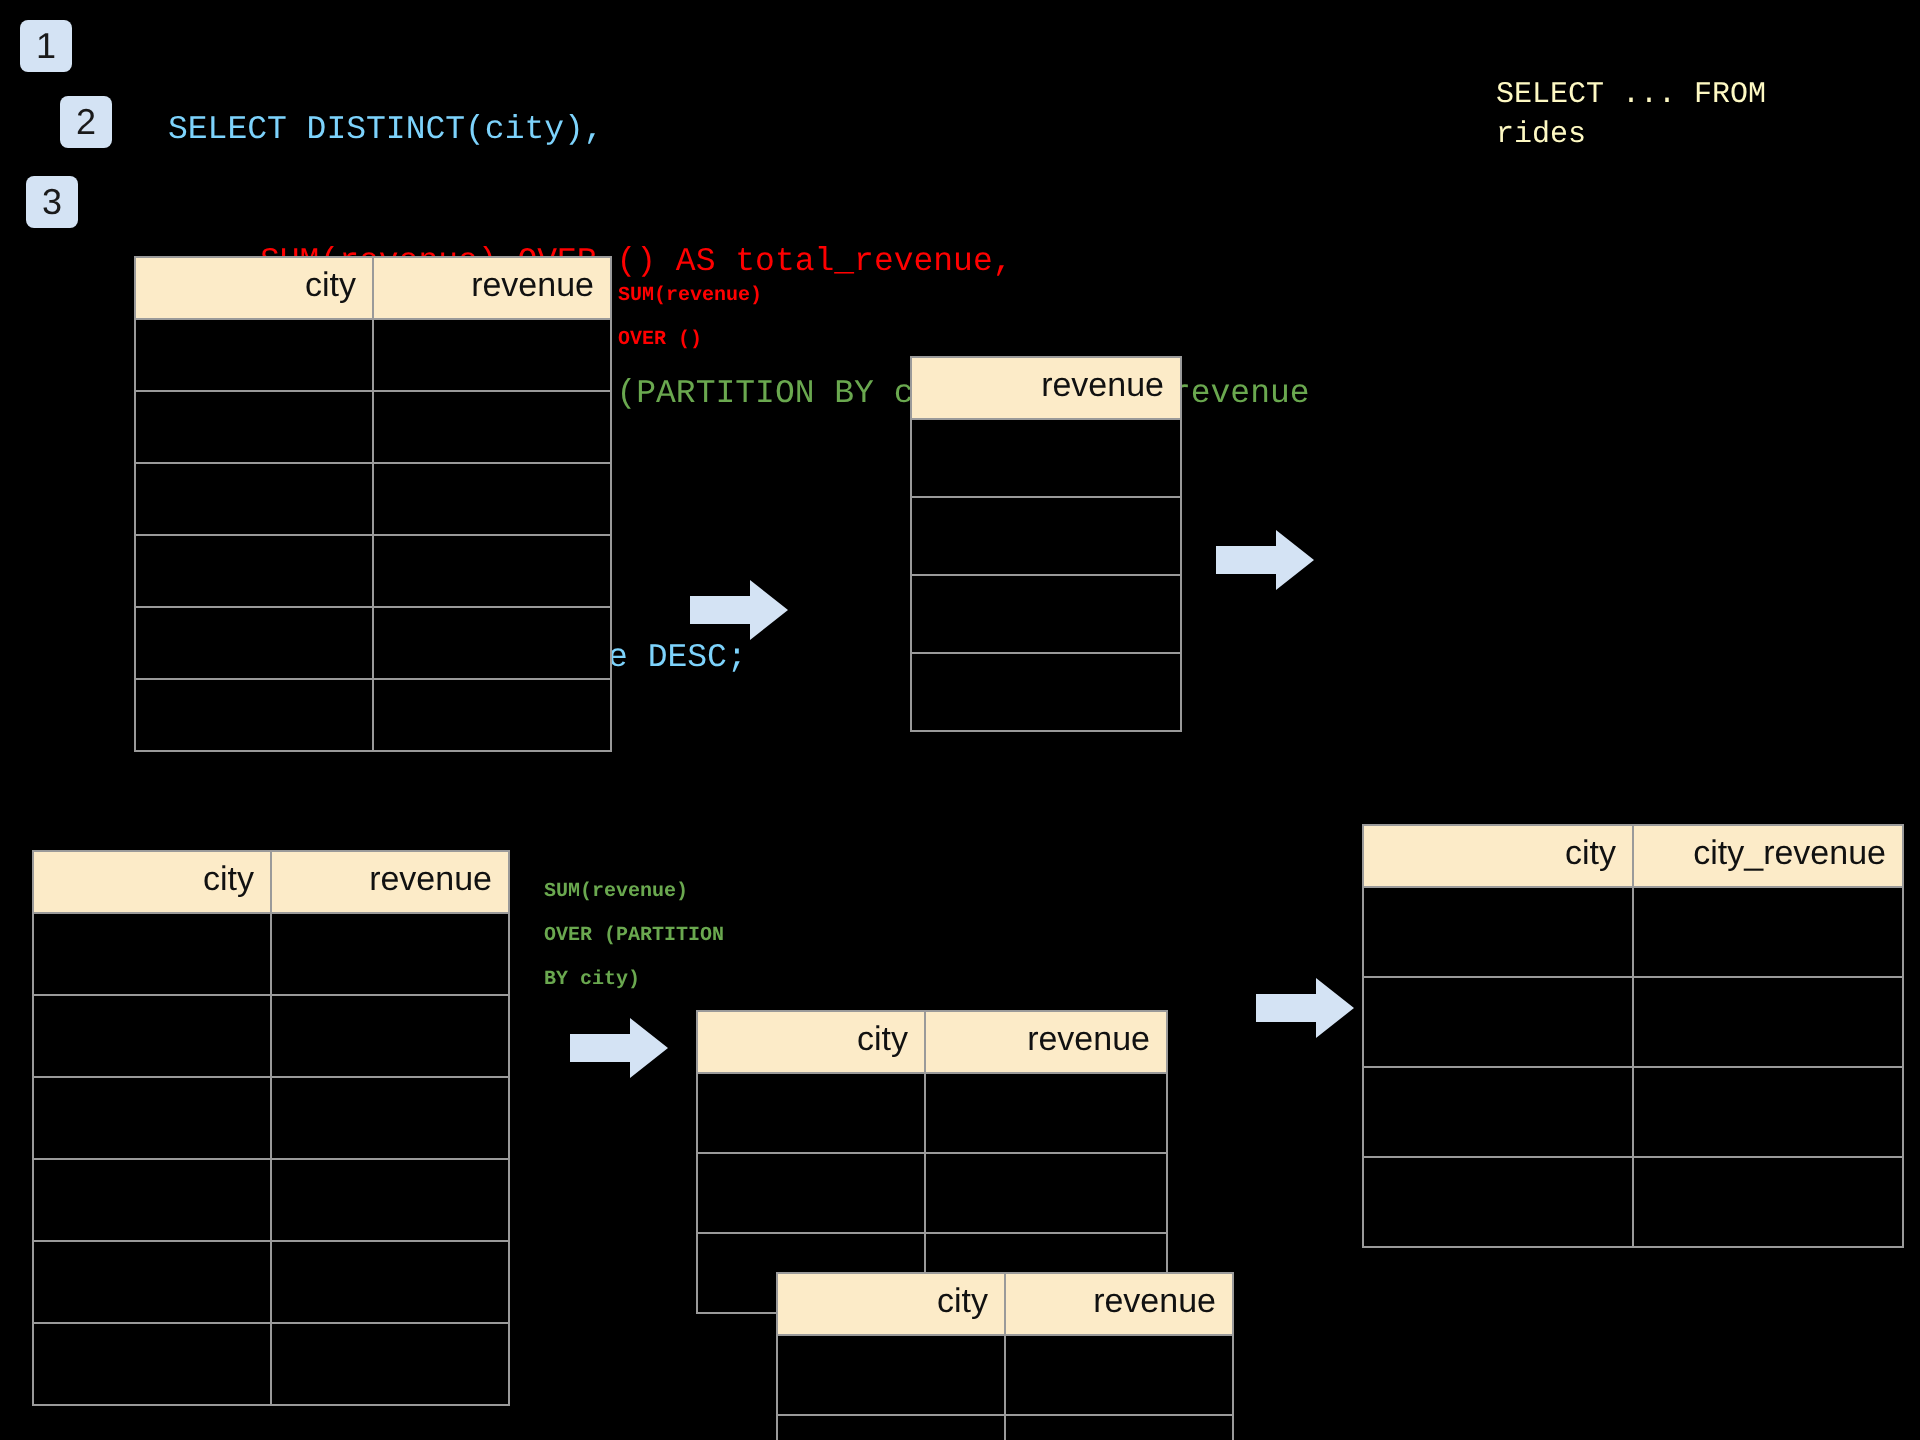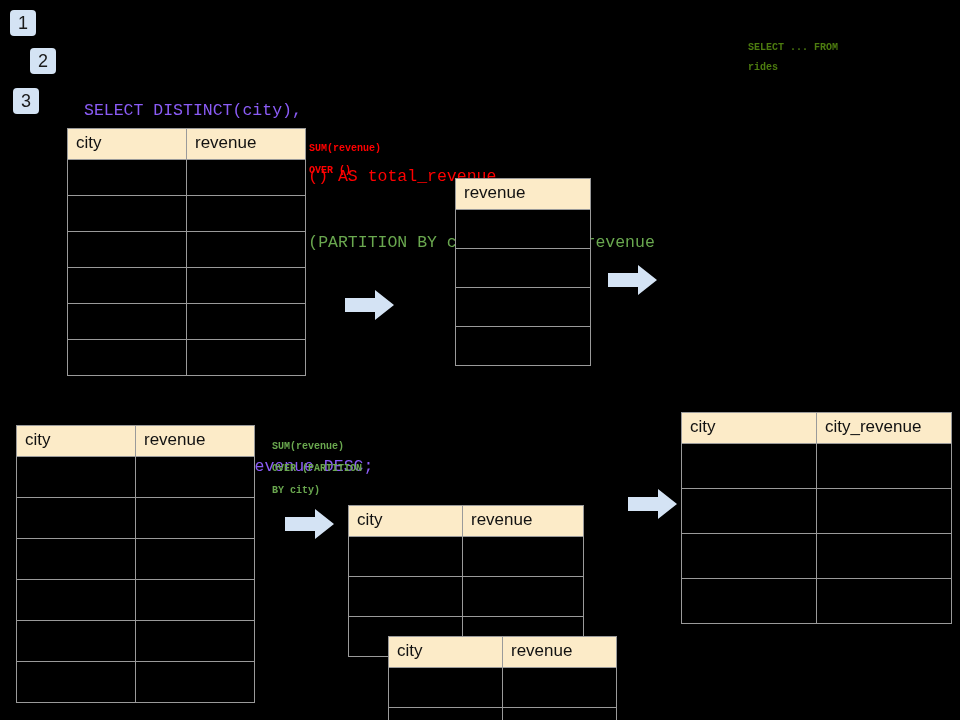--- a/index.html
+++ b/index.html
@@ -36,40 +36,40 @@
   
   .sql-block {
     position: absolute;
     font-family: "Liberation Mono", monospace;
     font-size: 16.5px;
     line-height: 22px;
     white-space: pre;
     letter-spacing: 0px;
   }
   .sql-line { white-space: pre; }
-  .c-purple { color: #8b5cf6; margin-top: 46px; }
+  .c-purple { color: #7dd3fc; }
   .c-red    { color: #FF0000; }
   .c-green  { color: #6AA84F; }
 
   
   .annot {
     position: absolute;
     font-family: "Liberation Mono", monospace;
     font-size: 10px;
     line-height: 22px;
     font-weight: bold;
     white-space: pre;
   }
   .annot-side {
     position: absolute;
     font-family: "Liberation Mono", monospace;
-    font-size: 10px;
+    font-size: 15px;
     line-height: 20px;
-    font-weight: bold;
-    color: #4d7c0f;
+    font-weight: normal;
+    color: #fef9c3;
     white-space: pre;
   }
 
   
   .tbl {
     position: absolute;
     border-collapse: collapse;
     table-layout: fixed;
     background: #000000;
     border: 1px solid #9A9A9A;
@@ -78,21 +78,21 @@
     border: 1px solid #9A9A9A;
     padding: 0;
     margin: 0;
   }
   .tbl th {
     background: #FCEBC8;
     color: #111111;
     font-family: "Liberation Sans", sans-serif;
     font-weight: normal;
     font-size: 17px;
-    text-align: left;
+    text-align: right;
     padding: 4px 8px 6px 8px;
     white-space: nowrap;
   }
   .tbl td {
     background: #000000;
   }
 
   
   .arrow {
     position: absolute;

